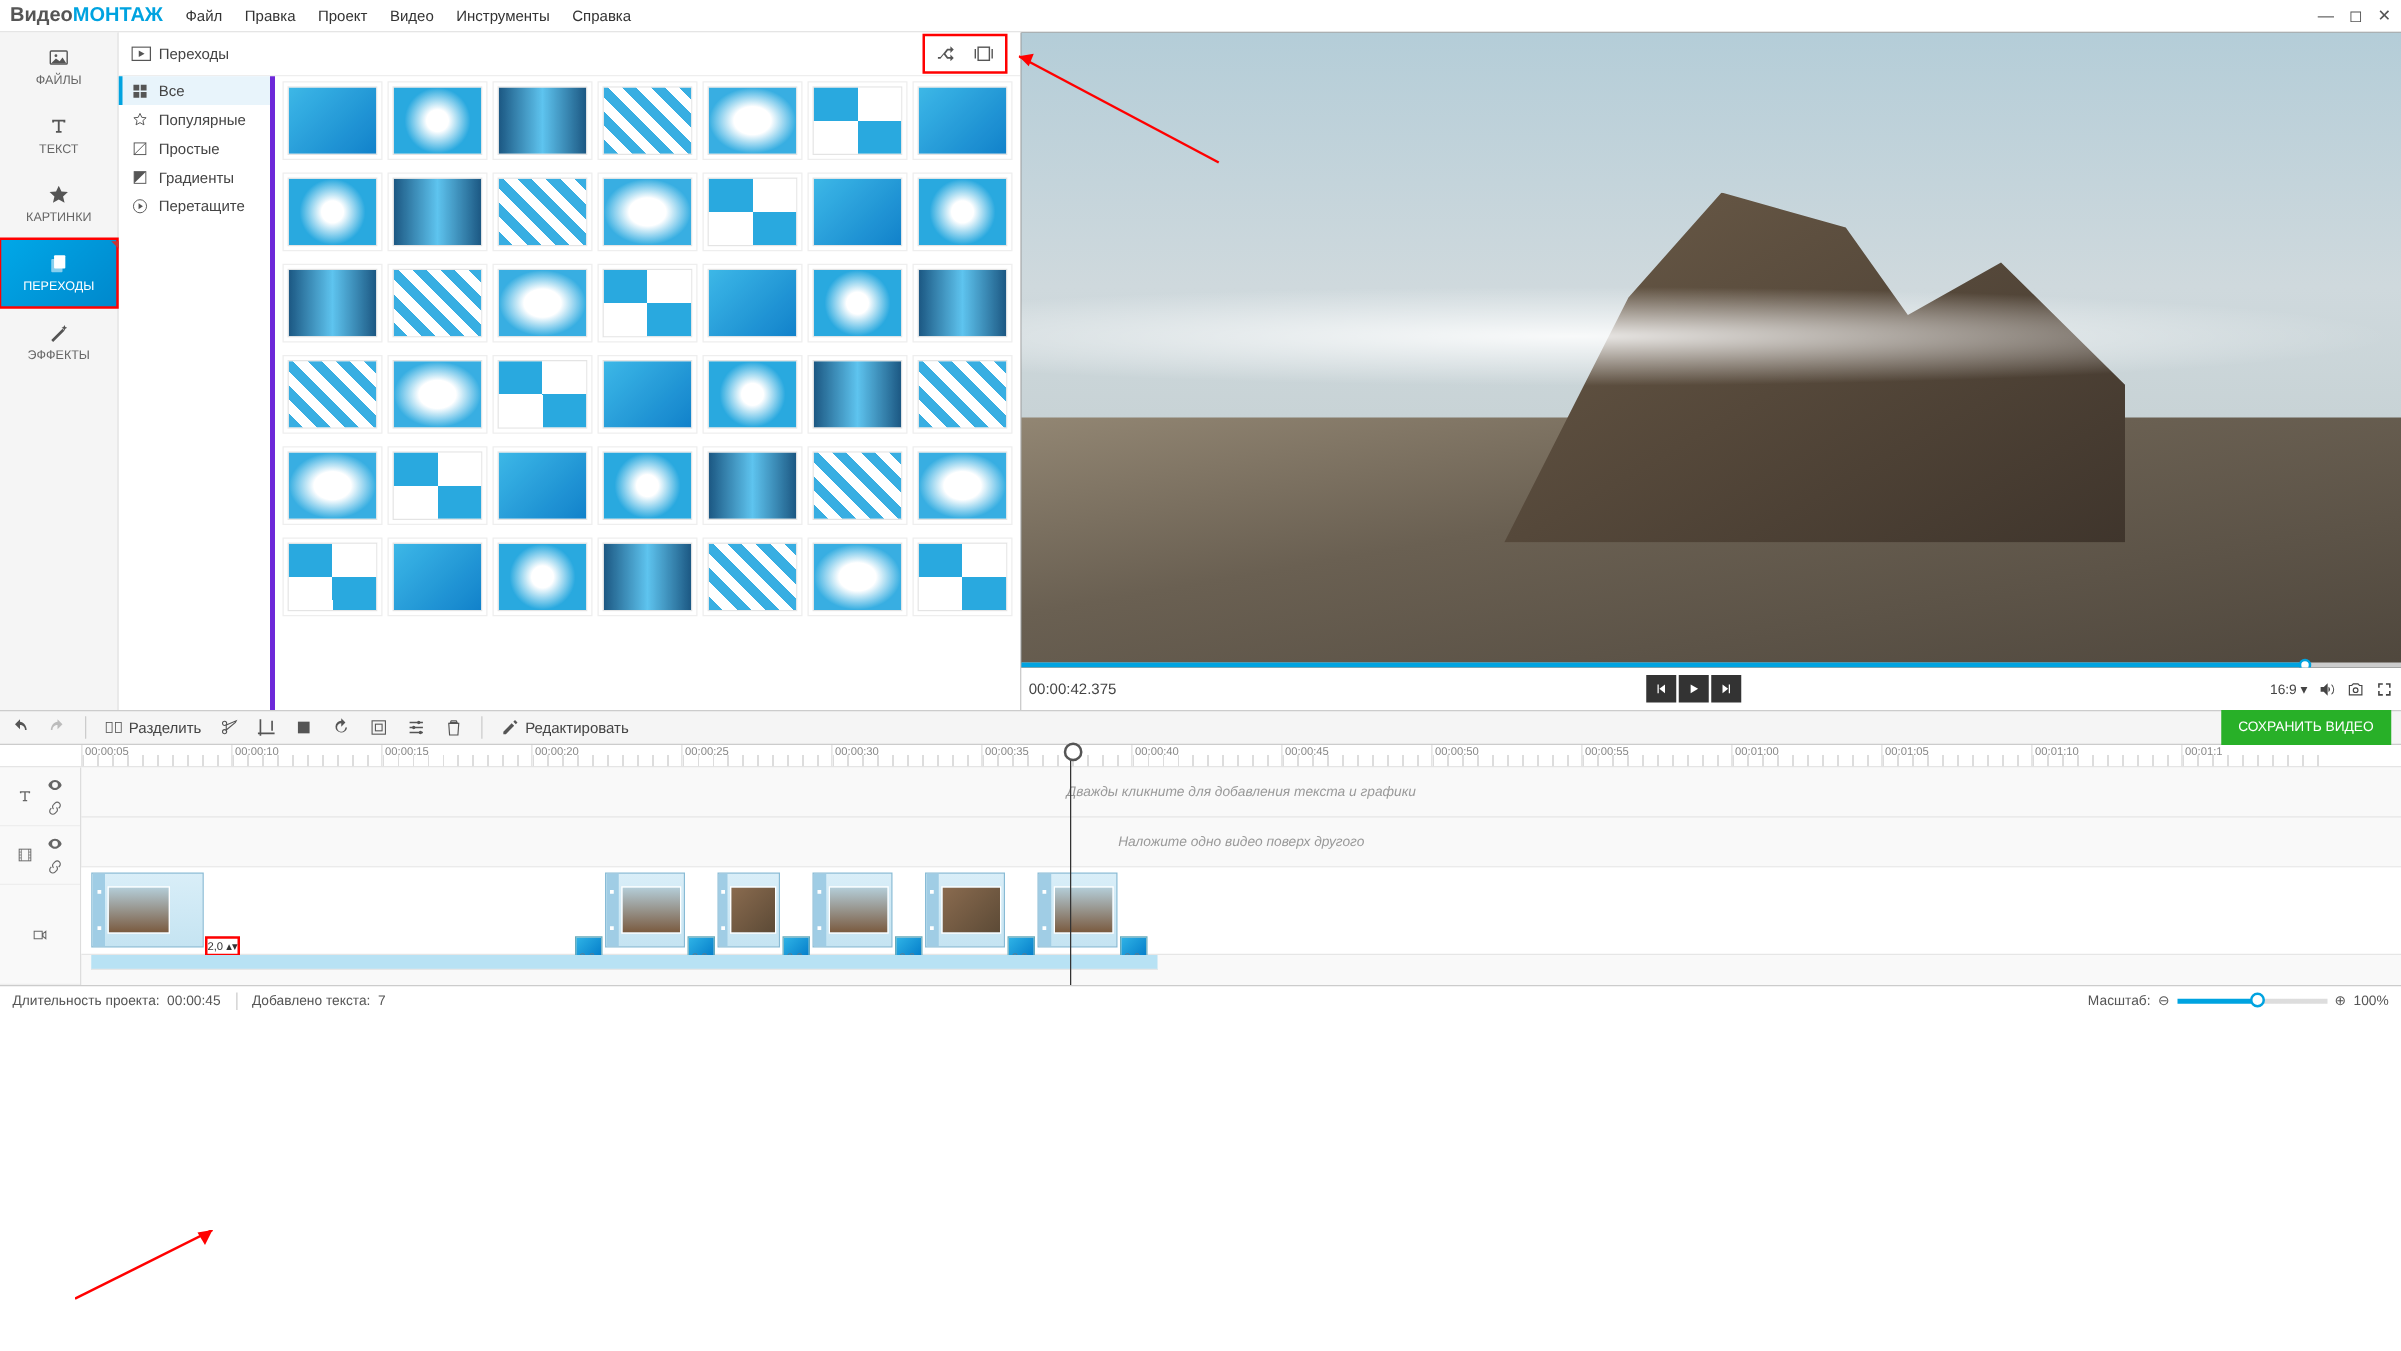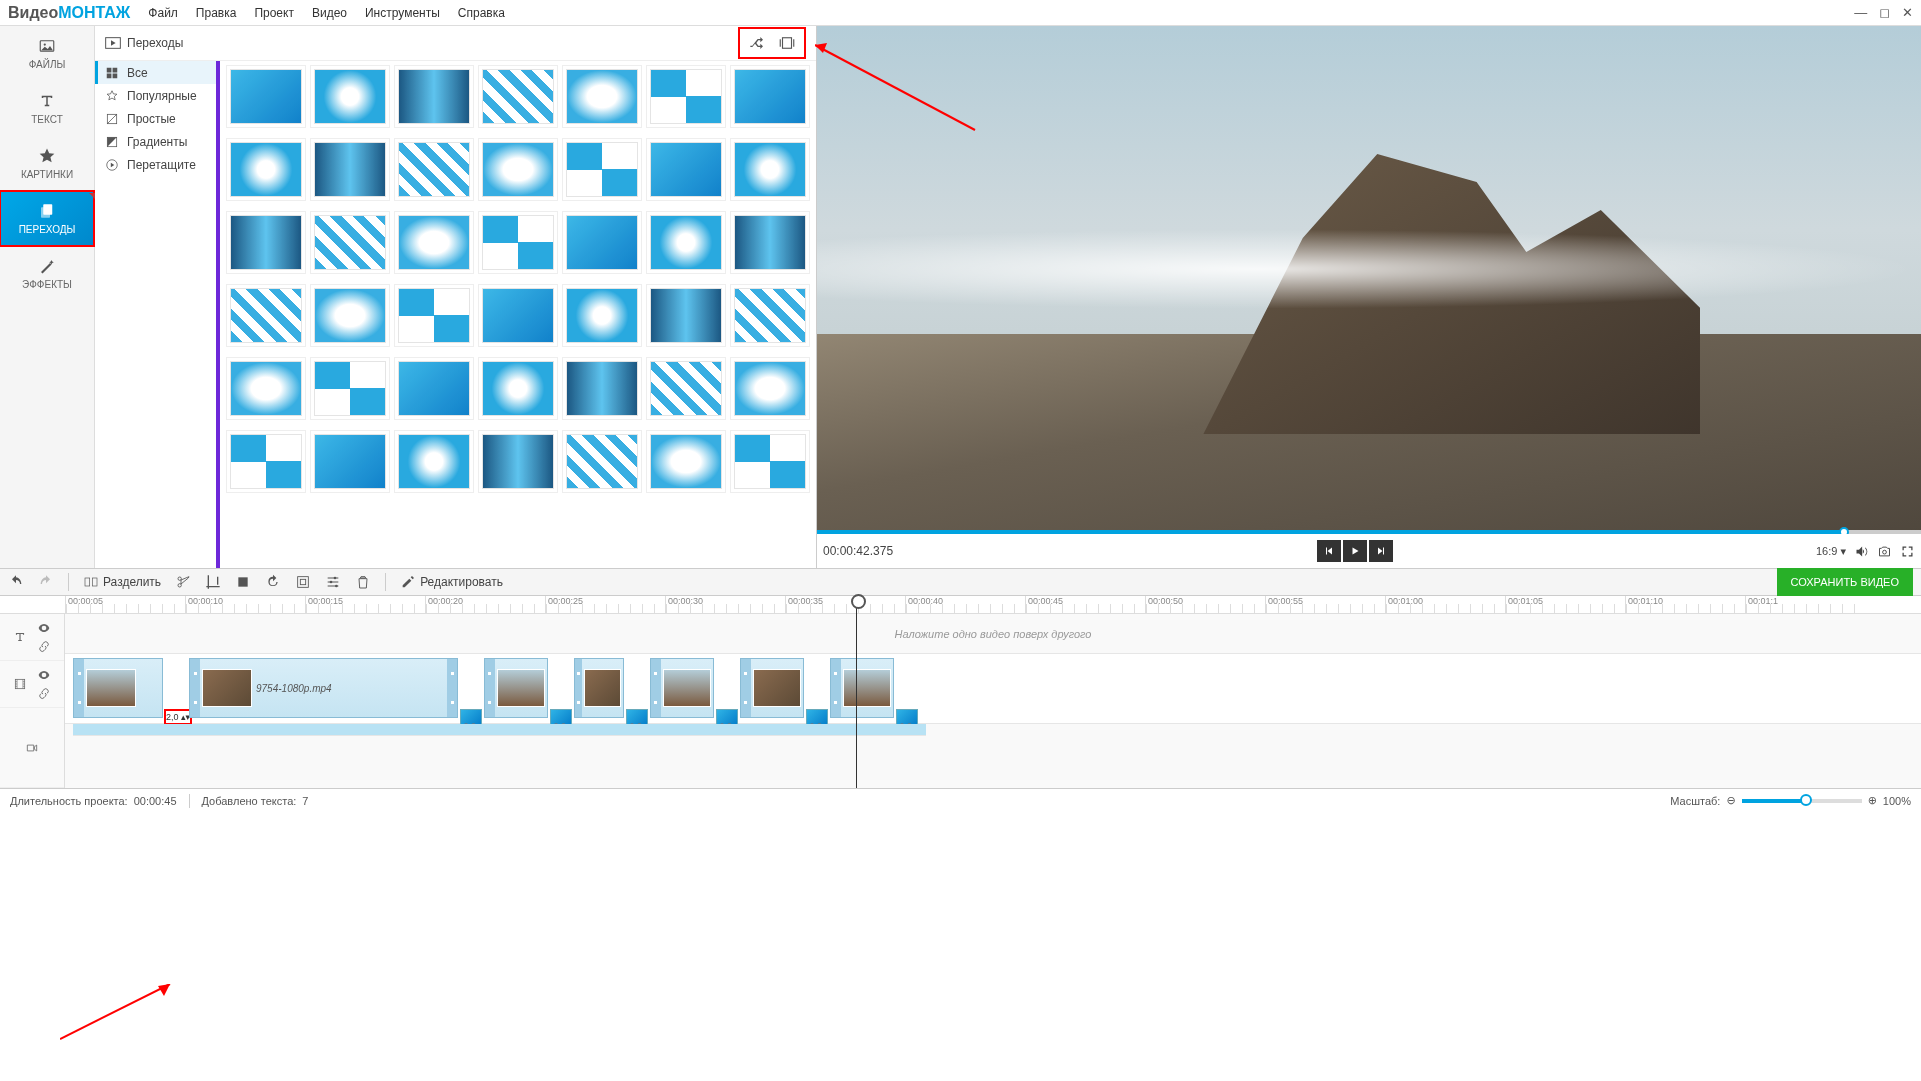--- a/index.html
+++ b/index.html
@@ -408,38 +408,35 @@
           </svg>
       </div>
     </div>
     <div class="tl-track-head" style="flex:1.7;">
       <svg viewBox="0 0 24 24">
           <path d="M4 7h11v10H4zm12 3l4-3v10l-4-3z" fill="none" stroke="#666" stroke-width="1.4"></path>
         </svg>
     </div>
   </div>
   <div class="tl-body">
+    <div class="track text">
+        <span>Дважды кликните для добавления текста и графики</span>
+      </div>
     <div class="track overlay">
         <span>Наложите одно видео поверх другого</span>
       </div>
     <div class="track video">
 
       <div class="clip" style="left:8px; width:90px;">
         <div class="handle"></div>
         <div class="img sky"></div>
       </div>
       <div class="trans-chip" style="left:100px;"></div>
       <div class="dur-badge red-dur" style="left:99px;"><span>2,0</span>&nbsp;▴▾</div>
 
-      <div class="clip" style="left:124px; width:269px;">
-        <div class="handle"></div>
-        <div class="img"></div>
-        <span class="clip-label">9754-1080p.mp4</span>
-        <div class="handle" style="margin-left:auto;"></div>
-      </div>
       <div class="trans-chip" style="left:395px;"></div>
         <span class="dur-badge" style="left:398px;">2,0</span>
 
       <div class="clip" style="left:419px; width:64px;">
           <div class="handle"></div>
           <div class="img sky"></div>
         </div>
       <div class="trans-chip" style="left:485px;"></div>
         <span class="dur-badge" style="left:488px;">2,0</span>
       <div class="clip" style="left:509px; width:50px;">

